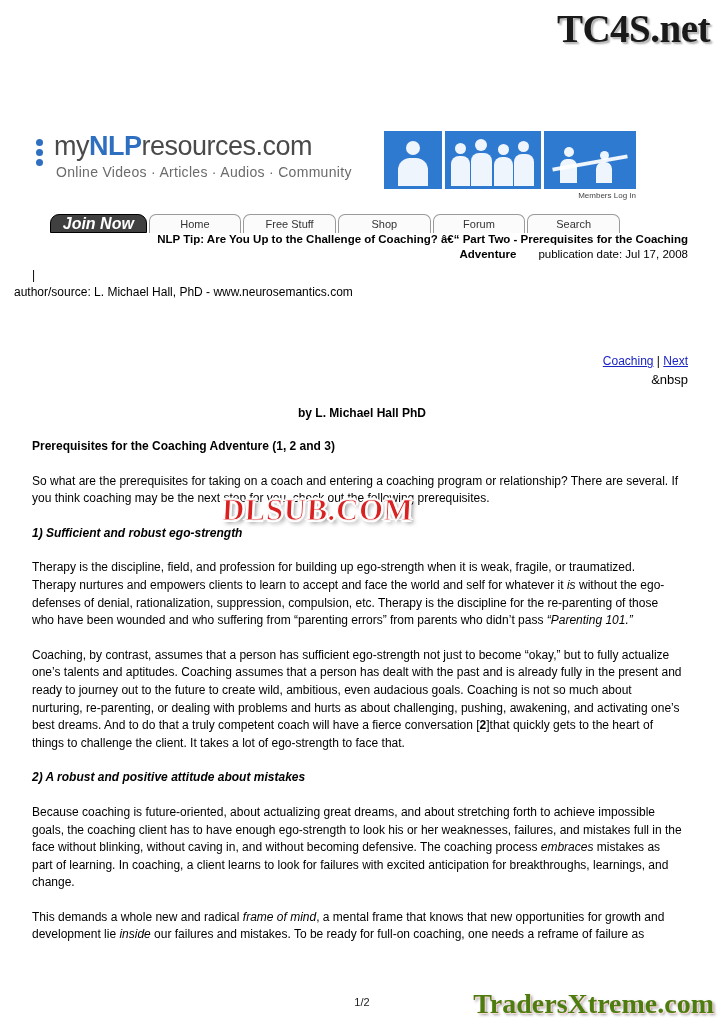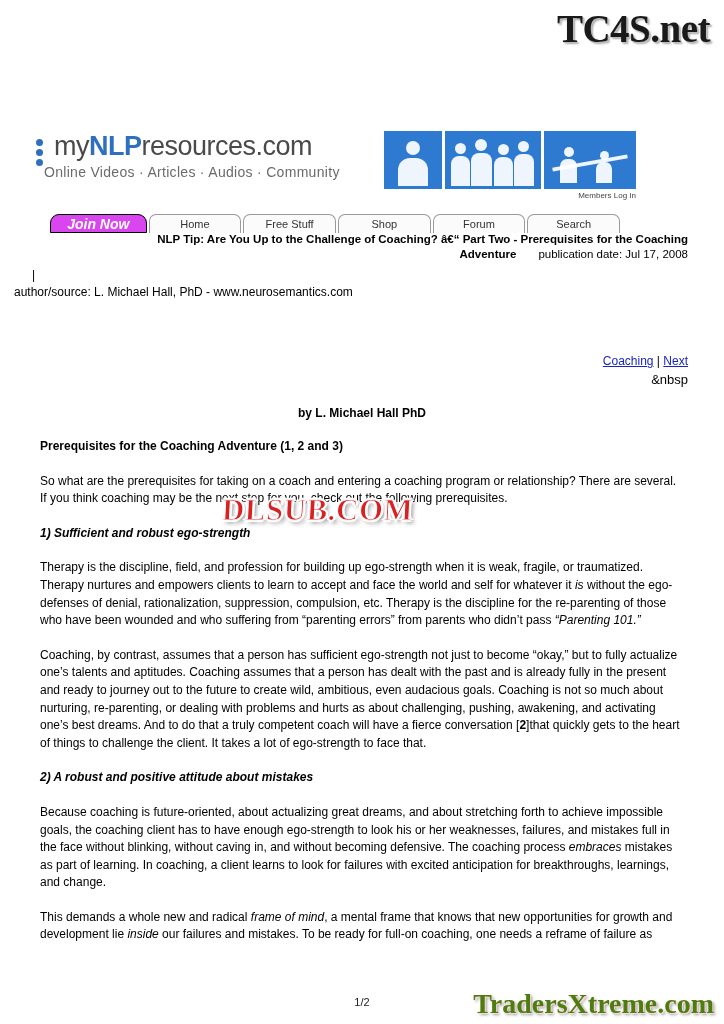--- a/index.html
+++ b/index.html
@@ -68,21 +68,21 @@
     letter-spacing: -0.5px;
     color: #4a4a4a;
     white-space: nowrap;
   }
   .logo-title .hl {
     color: #2f6fc0;
     font-weight: bold;
   }
   .logo-sub {
     position: absolute;
-    left: 8px;
+    left: 20px;
     top: 33px;
     font-size: 14px;
     color: #6b6b6b;
     letter-spacing: 0.3px;
     white-space: nowrap;
   }
   .banner-images {
     position: absolute;
     left: 348px;
     top: 0;
@@ -118,23 +118,23 @@
     left: 50px;
     top: 214px;
     width: 570px;
     height: 21px;
     display: flex;
     align-items: flex-start;
   }
   .nav-join {
     width: 98px;
     height: 19px;
-    background: #d946ef;
+    background: #404040;
     color: #fff;
-    font-size: 14px;
+    font-size: 16px;
     font-weight: bold;
     font-style: italic;
     display: flex;
     align-items: center;
     justify-content: center;
     border-radius: 9px 9px 0 0;
     border: 1px solid #000;
     box-sizing: border-box;
   }
   .nav-tab {
@@ -211,21 +211,21 @@
 
   .body-text {
     position: absolute;
     left: 32px;
     top: 438px;
     width: 650px;
     font-size: 12px;
     line-height: 17.6px;
   }
   .body-text p {
-    margin: 0 0 17px 8px;
+    margin: 0 0 17px 0;
   }
   .body-text p.head {
     font-weight: bold;
   }
   .body-text p.subhead {
     font-weight: bold;
     font-style: italic;
   }
   .body-text em { font-style: italic; }
   .body-text b { font-weight: bold; }

